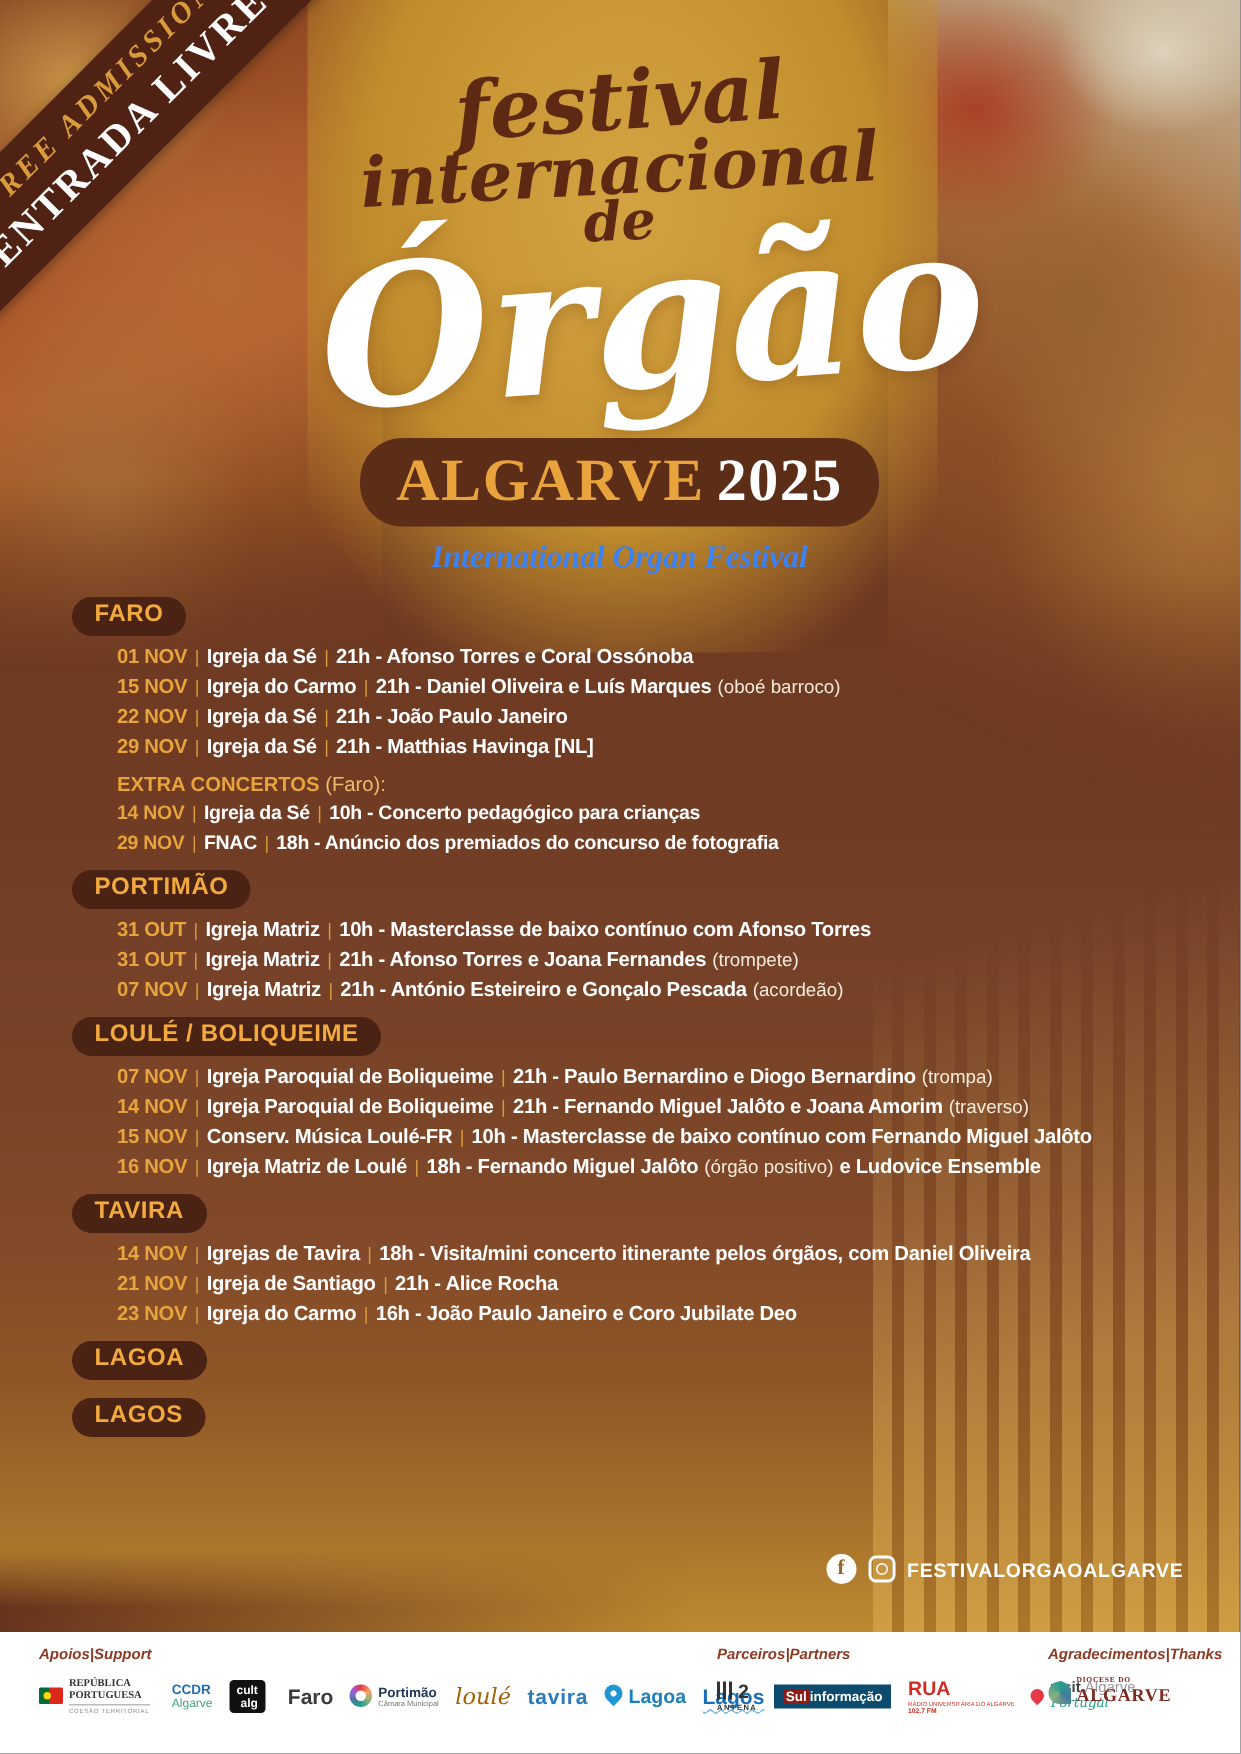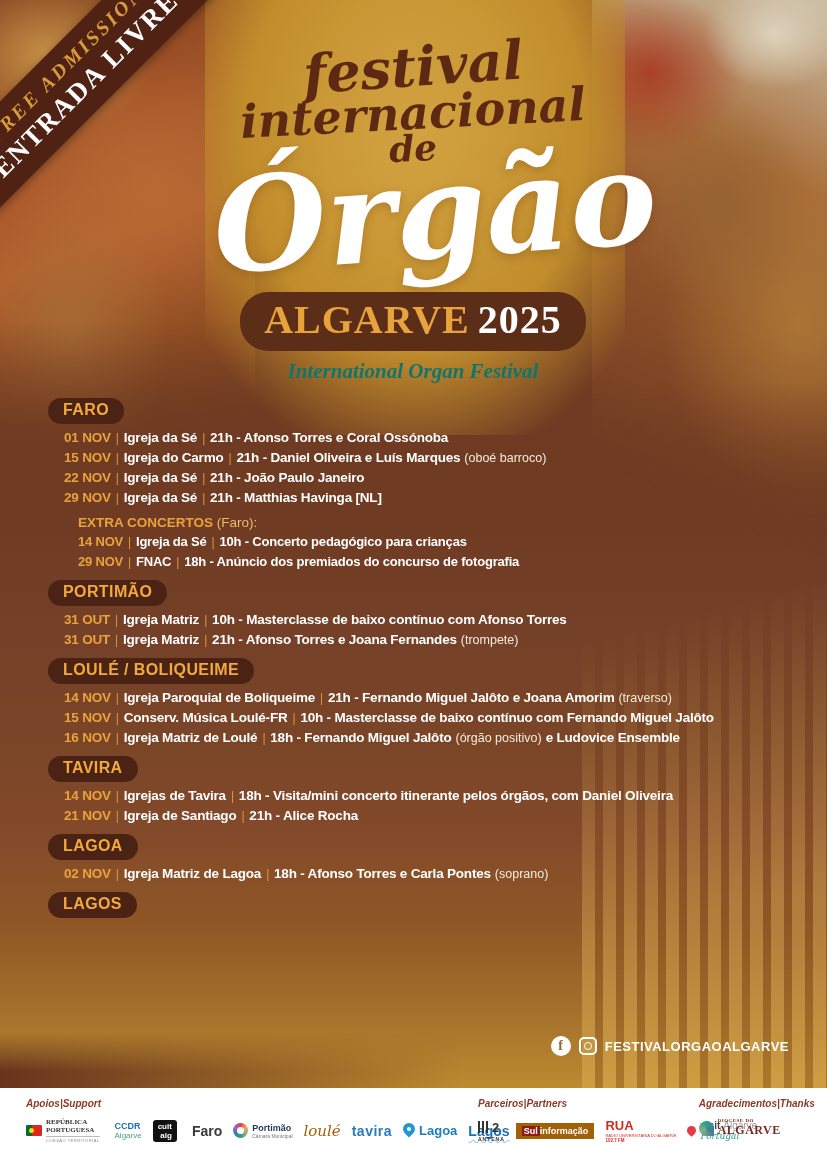--- a/index.html
+++ b/index.html
@@ -44,28 +44,28 @@
   
   .title-block { position:absolute; left:213px; top:40px; width:400px; text-align:center; z-index:3; }
   .t-s1 { color:#5e2912; font:italic 700 54px/1 "DejaVu Serif", serif; transform:rotate(-4deg); }
   .t-s2 { color:#5e2912; font:italic 700 46px/1 "DejaVu Serif", serif; transform:rotate(-3deg); margin-top:-4px; }
   .t-s3 { color:#5e2912; font:italic 700 36px/1 "DejaVu Serif", serif; transform:rotate(-3deg); margin-top:-6px; }
   .t-main { color:#fff; font:italic 700 130px/0.95 "DejaVu Serif", serif; transform:rotate(-4deg); margin-top:-14px;
     text-shadow:0 3px 10px rgba(90,40,10,.25); }
   .badge { display:inline-block; margin-top:16px; background:#5c2d17; border-radius:28px; padding:4px 24px 8px;
     font:700 40px "Liberation Serif", serif; letter-spacing:1px;text-align:right; }
   .badge-alg { color:#e8a33d; } .badge-year { color:#fff; margin-left:8px; }
-  .subtitle { margin-top:8px; color:#0f766e; font:italic 700 21px "Liberation Serif", serif; }
+  .subtitle { margin-top:8px; color:#3b82f6; font:italic 700 21px "Liberation Serif", serif; }
 
   
   .content { position:absolute; left:48px; top:398px; width:745px; z-index:3; }
   .section { margin-bottom:8px; }
   .pill { display:inline-block; background:#4a2315; color:#f2a93e; border-radius:15px; padding:4px 15px 6px;
     font:700 16px/1 "Liberation Sans", sans-serif; letter-spacing:.4px; margin-bottom:4px; }
-  .rows { margin-left:16px; }
+  .rows { margin-left:30px; }
   .row { font:700 13.5px/19px "Liberation Sans", sans-serif; color:#fff; white-space:nowrap; letter-spacing:-.2px; }
   .row-sm { font-size:13px; }
   .date { color:#e8a33d; }
   .sep { color:#da9b3c; font-weight:400; padding:0 5px; font-size:12px; }
   .note { font-weight:400; font-size:12.5px; color:#f6ebda; margin-left:4px; letter-spacing:0; }
   .tail { margin-left:4px; }
   .extra { margin-top:6px; margin-left:30px; }
   .extra-heading { font:700 13.5px/18px "Liberation Sans", sans-serif; color:#e8a33d; }
   .eh-note { font-weight:400; color:#edbb6b; }
 
@@ -124,21 +124,21 @@
   .icon-pin:after { content:""; position:absolute; left:4px; top:4px; width:4px; height:4px; background:#fff; border-radius:50%; }
 
   .logo-lagos .l0 { font:700 14px "Liberation Sans", sans-serif; color:#1a6fb5;
     text-decoration:underline wavy #7ab8e0 1px; text-underline-offset:3px; }
 
   .logo-antena2 .top { display:flex; align-items:center; gap:3px; }
   .logo-antena2 .l0 { font:700 5px "Liberation Sans", sans-serif; color:#333; letter-spacing:1px; margin-top:1px; }
   .logo-antena2 .num { font:700 13px "Liberation Sans", sans-serif; color:#333; }
   .icon-bars { width:11px; height:12px; background:repeating-linear-gradient(90deg,#333 0 2px,transparent 2px 4px); }
 
-  .logo-sul { background:#a16207; padding:3px 6px; }
+  .logo-sul { background:#0c4a6e; padding:3px 6px; }
   .logo-sul .l0 { font:700 9px "Liberation Sans", sans-serif; color:#fff; }
   .logo-sul .sul-b { background:#8e1b14; padding:0 2px; }
 
   .logo-rua .l0 { font:800 13px "Liberation Sans", sans-serif; color:#d02c23; }
   .logo-rua .l1 { font:400 4px "Liberation Sans", sans-serif; color:#d02c23; }
   .logo-rua .l2 { font:700 4.5px "Liberation Sans", sans-serif; color:#d02c23; }
 
   .logo-visit .l0 { font:700 10px "Liberation Sans", sans-serif; color:#444; }
   .logo-visit .l0 .gray { font-weight:400; color:#999; }
   .logo-visit .l1 { font:italic 400 9px "DejaVu Serif", serif; color:#2a9d8f; }
@@ -184,33 +184,34 @@
             <div class="row"><span class="date">22 NOV</span><span class="sep">|</span><span class="venue">Igreja da Sé</span><span class="sep">|</span><span class="detail">21h - João Paulo Janeiro</span></div>
             <div class="row"><span class="date">29 NOV</span><span class="sep">|</span><span class="venue">Igreja da Sé</span><span class="sep">|</span><span class="detail">21h - Matthias Havinga [NL]</span></div>
           </div><div class="extra">
             <div class="extra-heading"><span class="eh-bold">EXTRA CONCERTOS </span><span class="eh-note">(Faro):</span></div>
             <div class="row row-sm"><span class="date">14 NOV</span><span class="sep">|</span><span class="venue">Igreja da Sé</span><span class="sep">|</span><span class="detail">10h - Concerto pedagógico para crianças</span></div>
             <div class="row row-sm"><span class="date">29 NOV</span><span class="sep">|</span><span class="venue">FNAC</span><span class="sep">|</span><span class="detail">18h - Anúncio dos premiados do concurso de fotografia</span></div>
           </div></section>
         <section class="section"><div class="pill">PORTIMÃO</div><div class="rows">
             <div class="row"><span class="date">31 OUT</span><span class="sep">|</span><span class="venue">Igreja Matriz</span><span class="sep">|</span><span class="detail">10h - Masterclasse de baixo contínuo com Afonso Torres</span></div>
             <div class="row"><span class="date">31 OUT</span><span class="sep">|</span><span class="venue">Igreja Matriz</span><span class="sep">|</span><span class="detail">21h - Afonso Torres e Joana Fernandes</span><span class="note">(trompete)</span></div>
+            <div class="row"><span class="date">07 NOV</span><span class="sep">|</span><span class="venue">Igreja Matriz</span><span class="sep">|</span><span class="detail">21h - António Esteireiro e Gonçalo Pescada</span><span class="note">(acordeão)</span></div>
           </div></section>
         <section class="section"><div class="pill">LOULÉ / BOLIQUEIME</div><div class="rows">
+            <div class="row"><span class="date">07 NOV</span><span class="sep">|</span><span class="venue">Igreja Paroquial de Boliqueime</span><span class="sep">|</span><span class="detail">21h - Paulo Bernardino e Diogo Bernardino</span><span class="note">(trompa)</span></div>
             <div class="row"><span class="date">14 NOV</span><span class="sep">|</span><span class="venue">Igreja Paroquial de Boliqueime</span><span class="sep">|</span><span class="detail">21h - Fernando Miguel Jalôto e Joana Amorim</span><span class="note">(traverso)</span></div>
             <div class="row"><span class="date">15 NOV</span><span class="sep">|</span><span class="venue">Conserv. Música Loulé-FR</span><span class="sep">|</span><span class="detail">10h - Masterclasse de baixo contínuo com Fernando Miguel Jalôto</span></div>
             <div class="row"><span class="date">16 NOV</span><span class="sep">|</span><span class="venue">Igreja Matriz de Loulé</span><span class="sep">|</span><span class="detail">18h - Fernando Miguel Jalôto</span><span class="note">(órgão positivo)</span><span class="tail">e Ludovice Ensemble</span></div>
           </div></section>
         <section class="section"><div class="pill">TAVIRA</div><div class="rows">
             <div class="row"><span class="date">14 NOV</span><span class="sep">|</span><span class="venue">Igrejas de Tavira</span><span class="sep">|</span><span class="detail">18h - Visita/mini concerto itinerante pelos órgãos, com Daniel Oliveira</span></div>
             <div class="row"><span class="date">21 NOV</span><span class="sep">|</span><span class="venue">Igreja de Santiago</span><span class="sep">|</span><span class="detail">21h - Alice Rocha</span></div>
+            <div class="row"><span class="date">23 NOV</span><span class="sep">|</span><span class="venue">Igreja do Carmo</span><span class="sep">|</span><span class="detail">16h - João Paulo Janeiro e Coro Jubilate Deo</span></div>
           </div></section>
-        <section class="section"><div class="pill">LAGOA</div><div class="rows">
-            <div class="row"><span class="date">02 NOV</span><span class="sep">|</span><span class="venue">Igreja Matriz de Lagoa</span><span class="sep">|</span><span class="detail">18h - Afonso Torres e Carla Pontes</span><span class="note">(soprano)</span></div>
-          </div></section>
+        <section class="section"><div class="pill">LAGOA</div></section>
         <section class="section"><div class="pill">LAGOS</div></section>
       </div>
 
     <div class="social-row">
       <span class="fb-icon">f</span>
       <span class="ig-icon">
           <span></span>
         </span>
       <span class="social-handle">FESTIVALORGAOALGARVE</span>
     </div>

